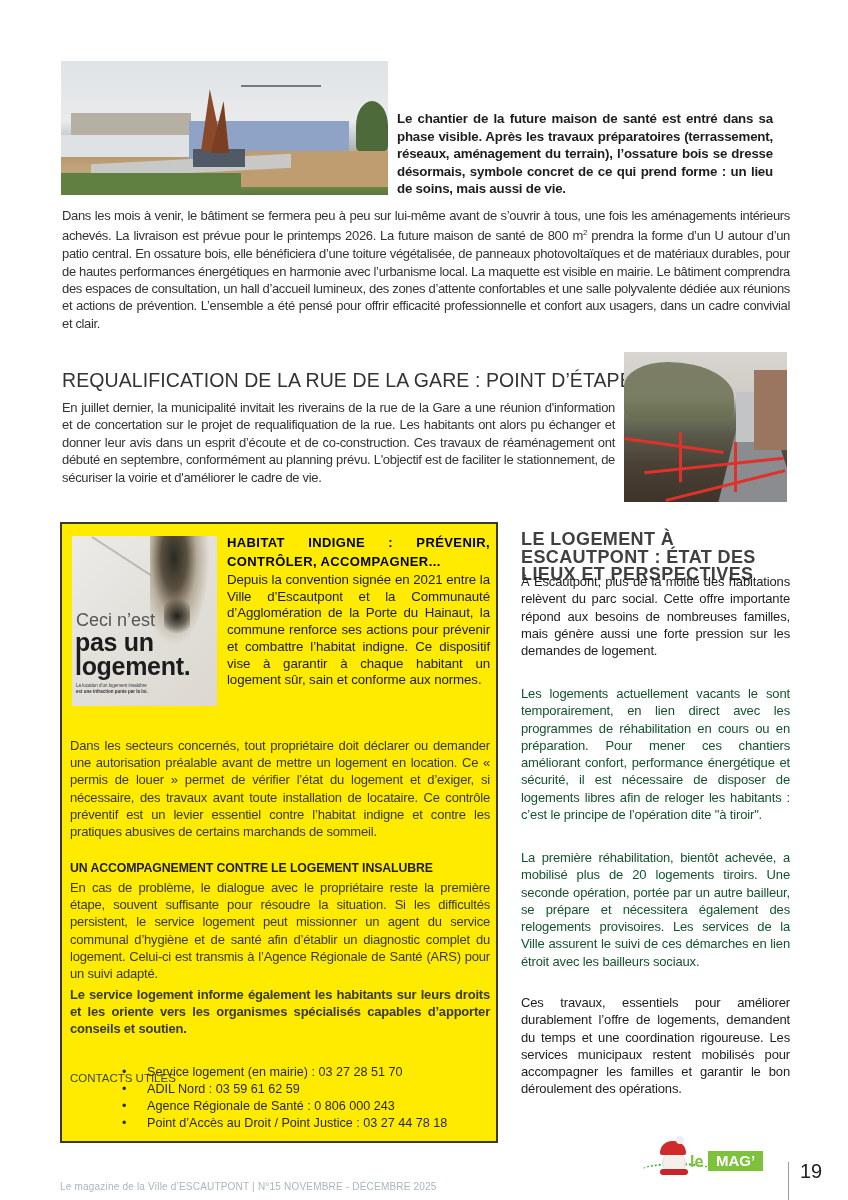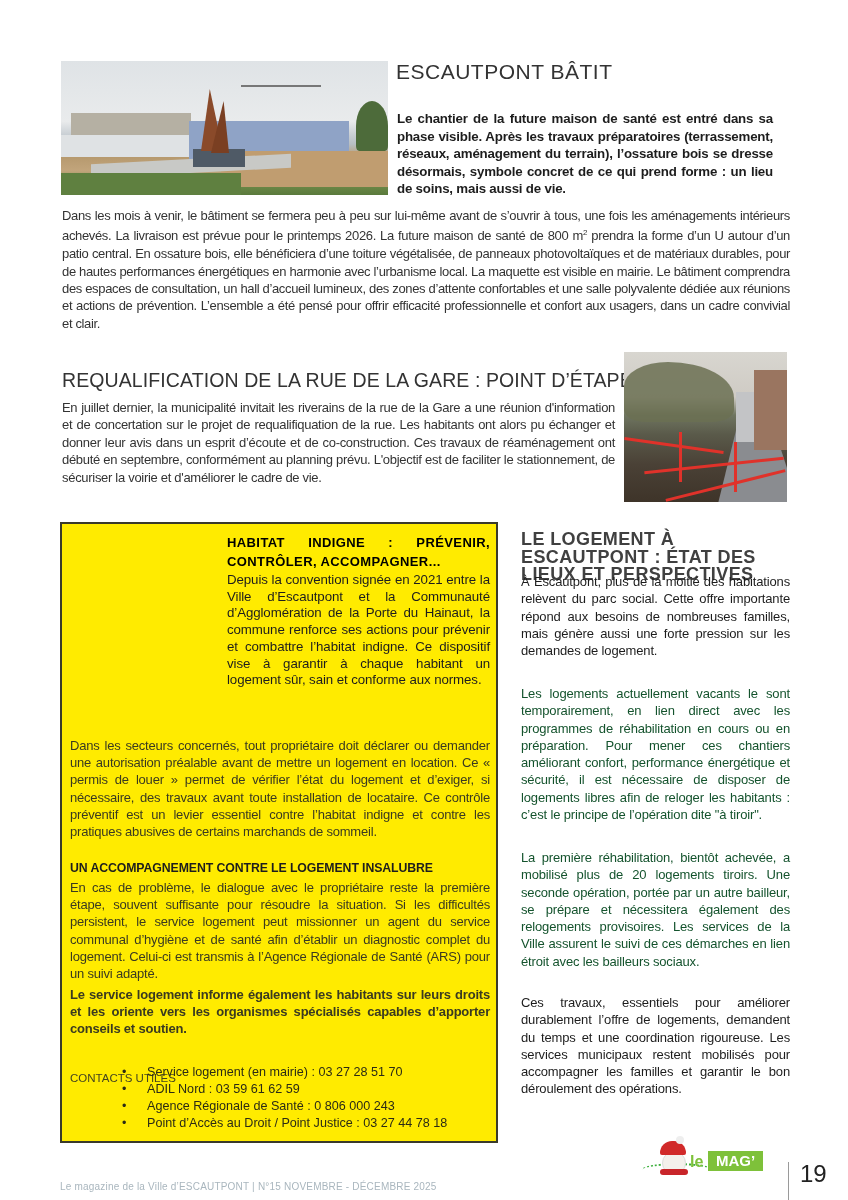--- a/index.html
+++ b/index.html
@@ -117,60 +117,73 @@
   .footer-text { left: 60px; top: 1181px; font-size: 10px; color: #a9b6be; letter-spacing: 0.2px; white-space: nowrap; }
   .logo { left: 640px; top: 1133px; width: 110px; height: 60px; }
   .logo .snow { position:absolute; left:22px; top:18px; width:22px; height:22px; border-radius:50%; background:#f4f0ec; border:1px solid #ddd; }
   .logo .hat { position:absolute; left:20px; top:8px; width:26px; height:14px; background:#d12a2a; border-radius: 12px 12px 2px 2px; }
   .logo .pom { position:absolute; left:36px; top:3px; width:8px; height:8px; border-radius:50%; background:#eee; }
   .logo .scarf { position:absolute; left:20px; top:36px; width:28px; height:6px; background:#c8252a; border-radius:3px; }
   .logo .lights { position:absolute; left:2px; top:30px; width:70px; height:12px; border-top: 2px dotted #3caf3c; border-radius: 50%; }
   .logo .le { position:absolute; left:50px; top:20px; font-size:16px; font-weight:bold; color:#7ec13a; }
   .logo .mag { position:absolute; left:68px; top:18px; background:#7ec13a; color:#fff; font-size:15px; font-weight:bold; padding:0 8px; line-height:20px; }
   .divider { left: 788px; top: 1162px; width: 1px; height: 38px; background: #9a9a9a; }
-  .pagenum { left: 800px; top: 1160px; font-size: 24px; color: #222; }
+  .pagenum { left: 800px; top: 1160px; font-size: 20px; color: #222; }
 </style>
 </head>
 <body>
 
 <div class="abs photo1">
   <div class="bldg2"></div>
   <div class="fence"></div>
   <div class="bldg"></div>
   <div class="crane"></div>
   <div class="grass"></div>
   <div class="path"></div>
   <div class="lawn"></div>
   <div class="plinth"></div>
   <div class="sculpt"></div>
   <div class="sculpt2"></div>
   <div class="tree"></div>
 </div>
 
 <div class="abs title1">
-  <span class="l1">ESCAUTPONT BÂTIT</span>
 </div>
 <div class="abs intro1">Le chantier de la future maison de santé est entré dans sa phase visible. Après les travaux préparatoires (terrassement, réseaux, aménagement du terrain), l’ossature bois se dresse désormais, symbole concret de ce qui prend forme : un lieu de soins, mais aussi de vie.</div>
 <div class="abs body1"><span>Dans les mois à venir, le bâtiment se fermera peu à peu sur lui-même avant de s’ouvrir à tous, une fois les aménagements intérieurs achevés. La livraison est prévue pour le printemps 2026. La future maison de santé de 800 m</span><sup style="font-size:8px">2</sup><span> prendra la forme d’un U autour d’un patio central. En ossature bois, elle bénéficiera d’une toiture végétalisée, de panneaux photovoltaïques et de matériaux durables, pour de hautes performances énergétiques en harmonie avec l’urbanisme local. La maquette est visible en mairie. Le bâtiment comprendra des espaces de consultation, un hall d’accueil lumineux, des zones d’attente confortables et une salle polyvalente dédiée aux réunions et actions de prévention. L’ensemble a été pensé pour offrir efficacité professionnelle et confort aux usagers, dans un cadre convivial et clair.</span></div>
 
 <div class="abs title2">REQUALIFICATION DE LA RUE DE LA GARE : POINT D’ÉTAPE</div>
 <div class="abs body2">En juillet dernier, la municipalité invitait les riverains de la rue de la Gare a une réunion d'information et de concertation sur le projet de requalifiquation de la rue. Les habitants ont alors pu échanger et donner leur avis dans un esprit d’écoute et de co-construction. Ces travaux de réaménagement ont débuté en septembre, conformément au planning prévu. L'objectif est de faciliter le stationnement, de sécuriser la voirie et d'améliorer le cadre de vie.</div>
 <div class="abs photo2">
   <div class="trees"></div>
   <div class="road"></div>
   <div class="house2"></div>
   <div class="house"></div>
   <div class="b" style="left:0;top:92px;width:100px;transform:rotate(8deg);"></div>
   <div class="b" style="left:20px;top:112px;width:140px;transform:rotate(-6deg);"></div>
   <div class="b" style="left:40px;top:132px;width:123px;transform:rotate(-14deg);"></div>
   <div class="b" style="left:55px;top:80px;width:3px;height:50px;"></div>
   <div class="b" style="left:110px;top:90px;width:3px;height:50px;"></div>
 </div>
 
 <div class="abs ybox">
+  <div class="abs poster">
+    <div class="line"></div>
+    <div class="mold"></div>
+    <div class="mold2"></div>
+    <div class="t1">Ceci n’est</div>
+    <div class="t2">
+      <div>pas un</div>
+      <div>logement.</div>
+    </div>
+    <div class="t3">
+      <div>La location d’un logement insalubre</div>
+      <div style="font-weight:bold">est une infraction punie par la loi.</div>
+    </div>
+  </div>
 
   <div class="abs yhead">HABITAT INDIGNE : PRÉVENIR, CONTRÔLER, ACCOMPAGNER...</div>
   <div class="abs yintro">Depuis la convention signée en 2021 entre la Ville d’Escautpont et la Communauté d’Agglomération de la Porte du Hainaut, la commune renforce ses actions pour prévenir et combattre l’habitat indigne. Ce dispositif vise à garantir à chaque habitant un logement sûr, sain et conforme aux normes.</div>
 
   <div class="abs ybody" style="top:213px;">Dans les secteurs concernés, tout propriétaire doit déclarer ou demander une autorisation préalable avant de mettre un logement en location. Ce « permis de louer » permet de vérifier l’état du logement et d’exiger, si nécessaire, des travaux avant toute installation de locataire. Ce contrôle préventif est un levier essentiel contre l’habitat indigne et contre les pratiques abusives de certains marchands de sommeil.</div>
 
   <div class="abs ysub" style="top:337px;">UN ACCOMPAGNEMENT CONTRE LE LOGEMENT INSALUBRE</div>
   <div class="abs ybody" style="top:355px;">En cas de problème, le dialogue avec le propriétaire reste la première étape, souvent suffisante pour résoudre la situation. Si les difficultés persistent, le service logement peut missionner un agent du service communal d’hygiène et de santé afin d’établir un diagnostic complet du logement. Celui-ci est transmis à l’Agence Régionale de Santé (ARS) pour un suivi adapté.</div>
   <div class="abs ybody" style="top:462px;font-weight:bold;">Le service logement informe également les habitants sur leurs droits et les oriente vers les organismes spécialisés capables d’apporter conseils et soutien.</div>
 

